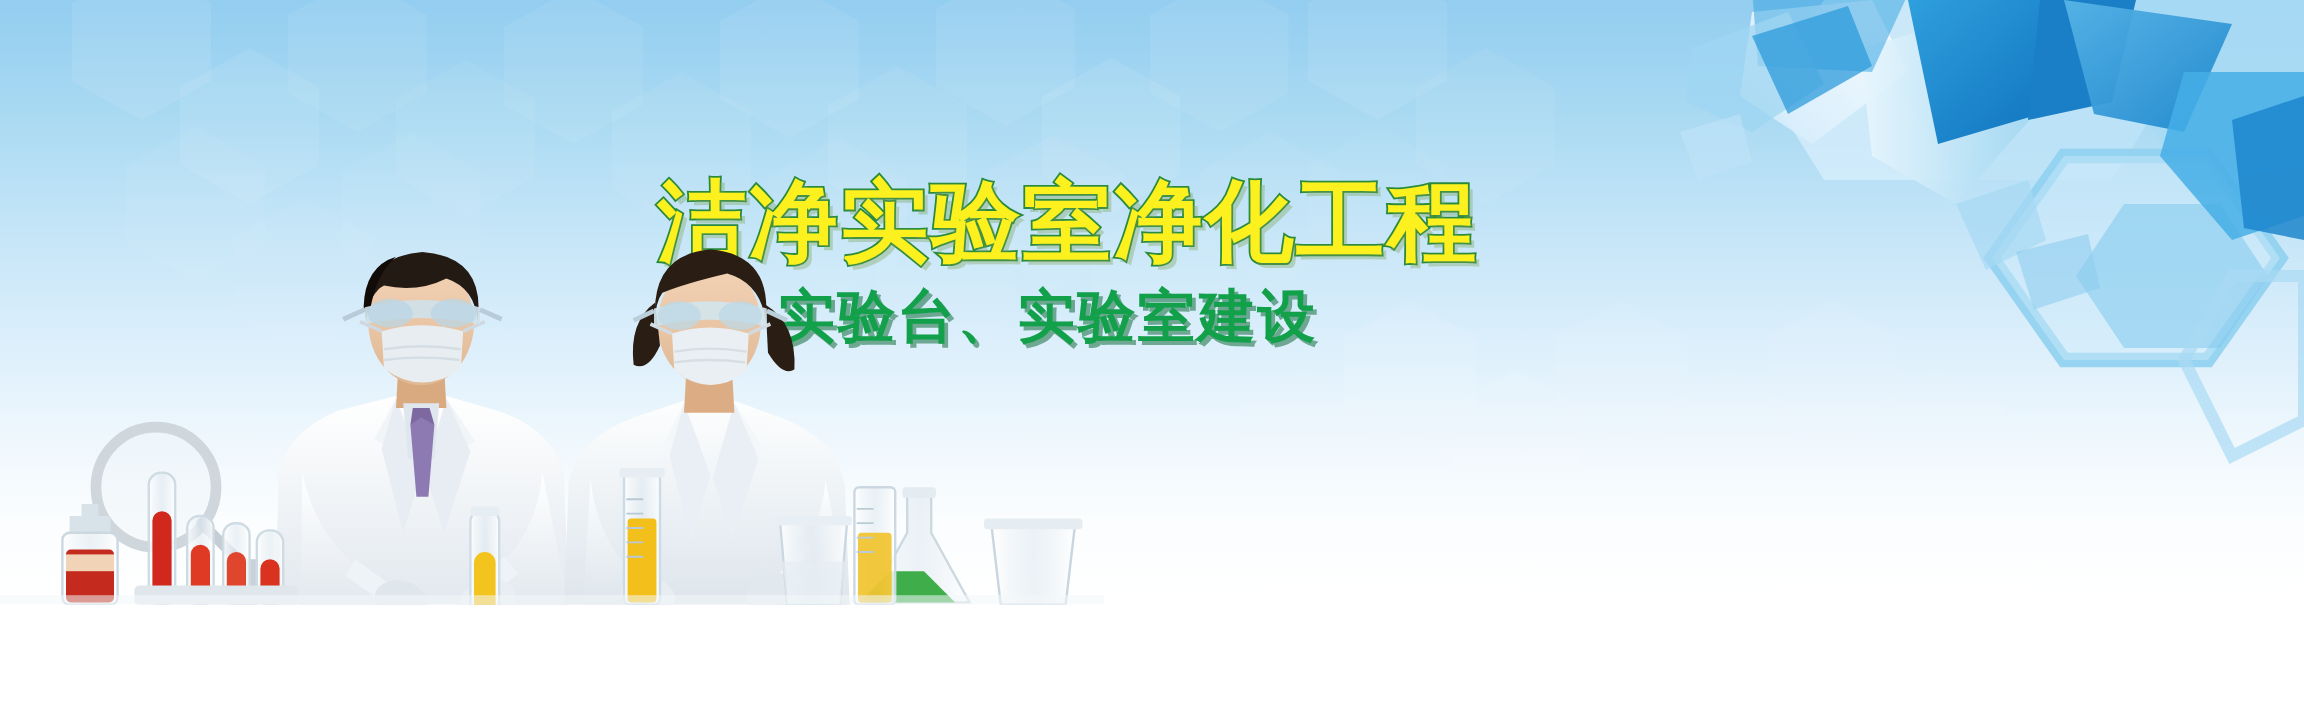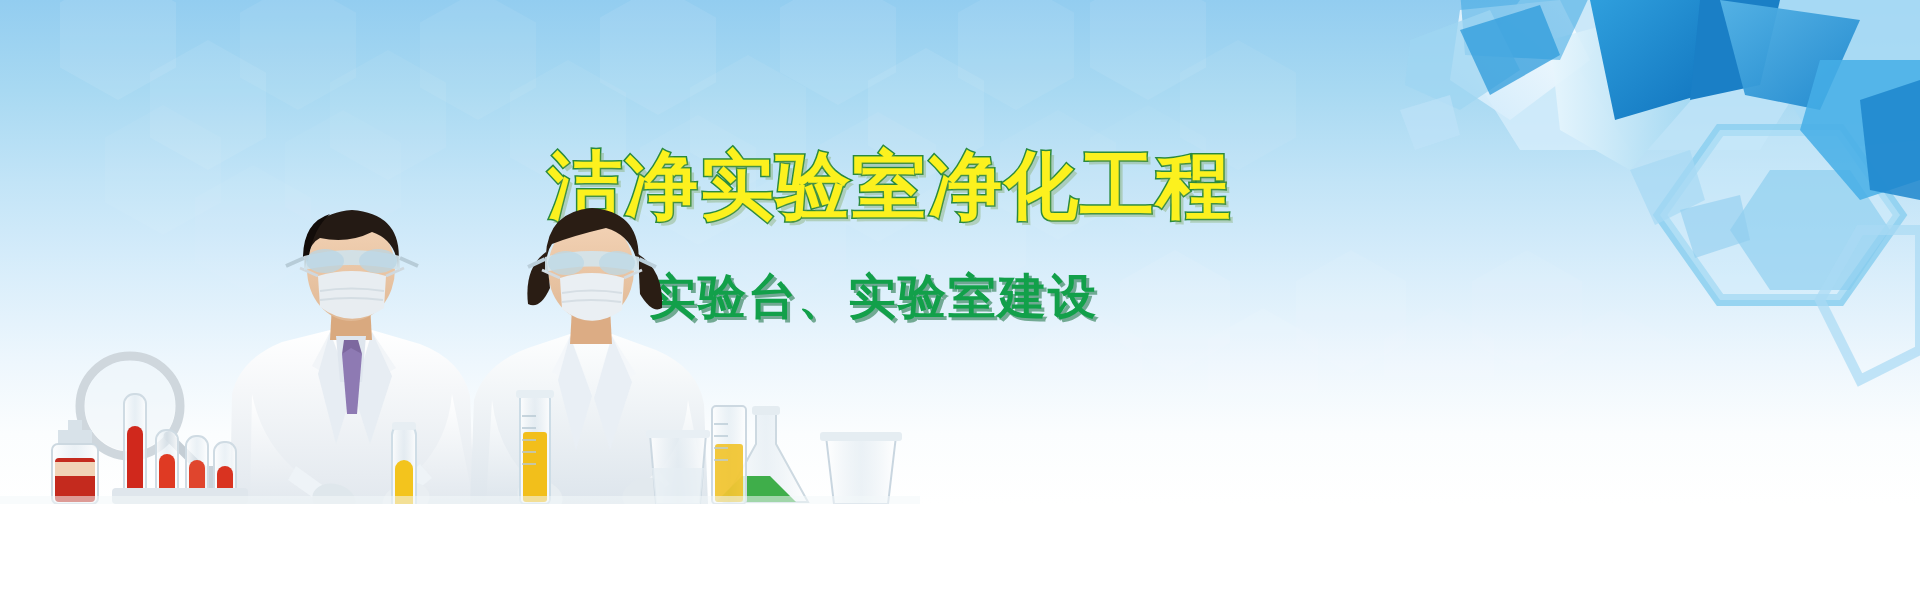--- a/index.html
+++ b/index.html
@@ -36,21 +36,20 @@
     font-family:"DejaVu Sans","Liberation Sans",sans-serif;
   }
   .line2{
     position:absolute;left:648px;top:240px;
     font-size:48px;line-height:48px;font-weight:bold;
     letter-spacing:2px;
     color:#12a04a;
     text-shadow:3px 3px 0 rgba(20,110,60,0.55);
     white-space:nowrap;
     font-family:"DejaVu Sans","Liberation Sans",sans-serif;
-    margin-top:32px;
   }
   .line3{
     position:absolute;left:648px;top:298px;
     font-size:46px;line-height:46px;font-weight:bold;
     letter-spacing:3px;
     color:#4a4f55;
     text-shadow:2px 2px 0 rgba(255,255,255,0.6);
     white-space:nowrap;
     font-family:"DejaVu Sans","Liberation Sans",sans-serif;
   }

